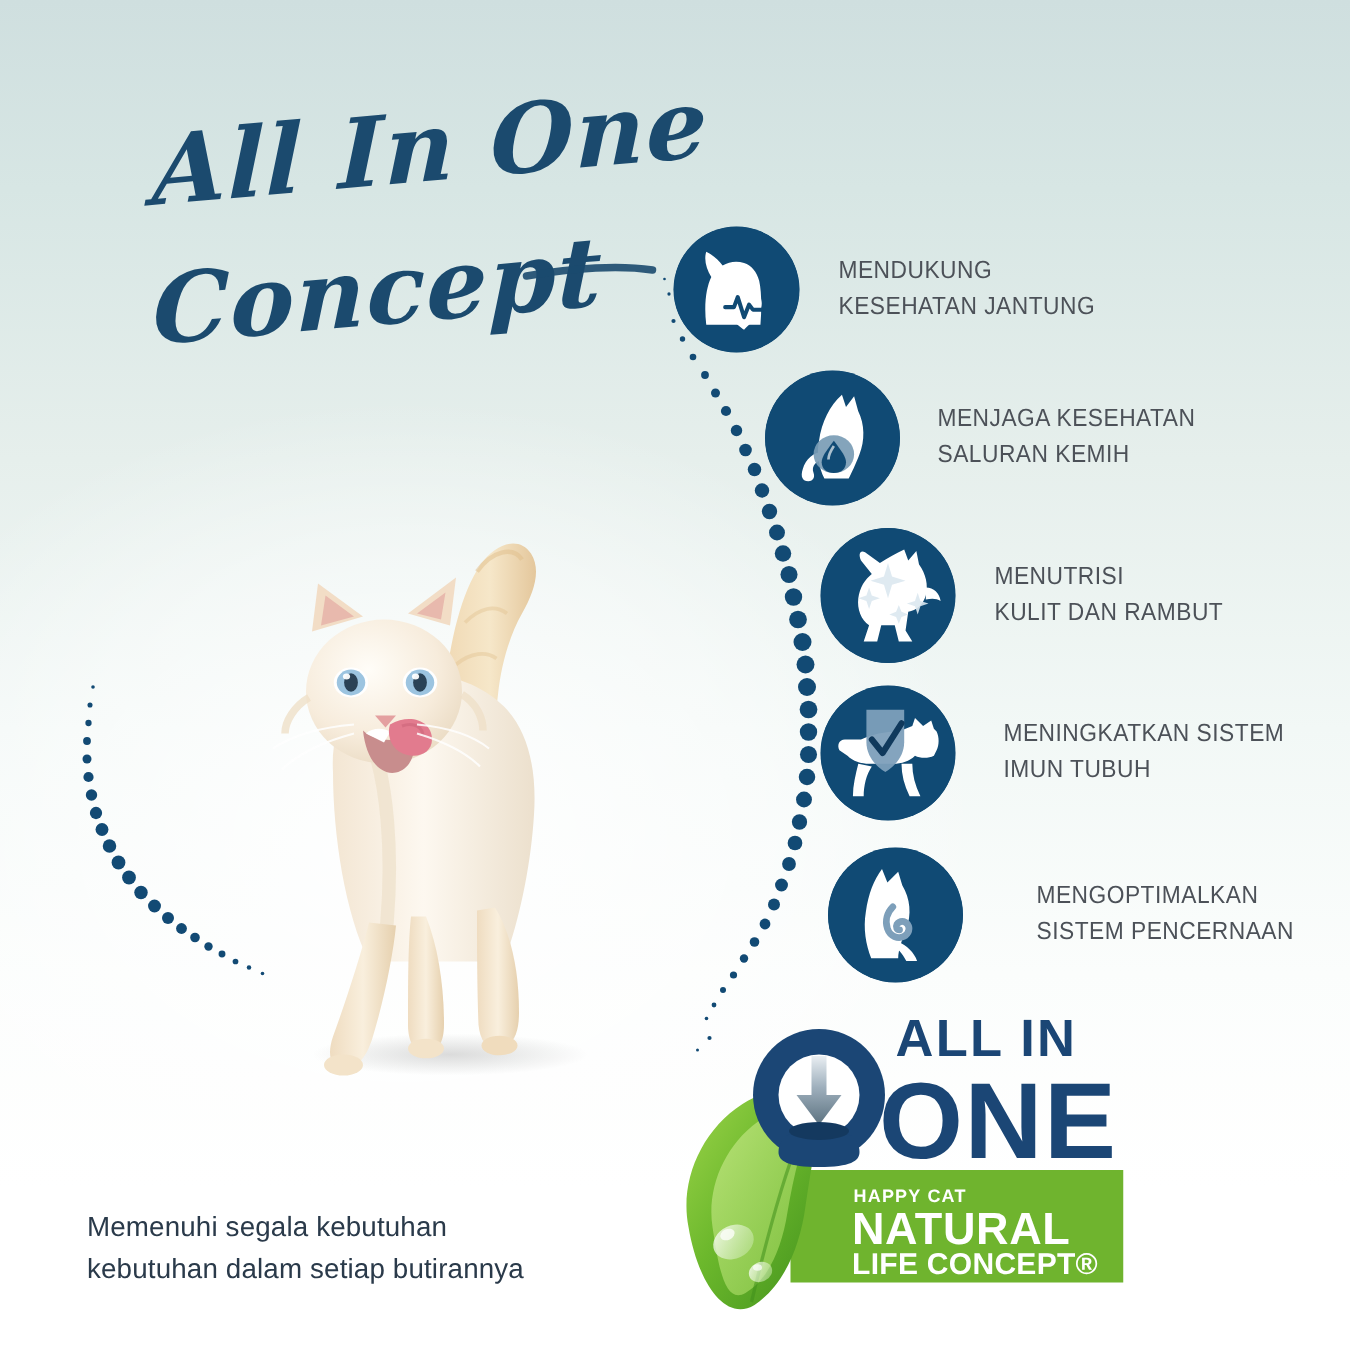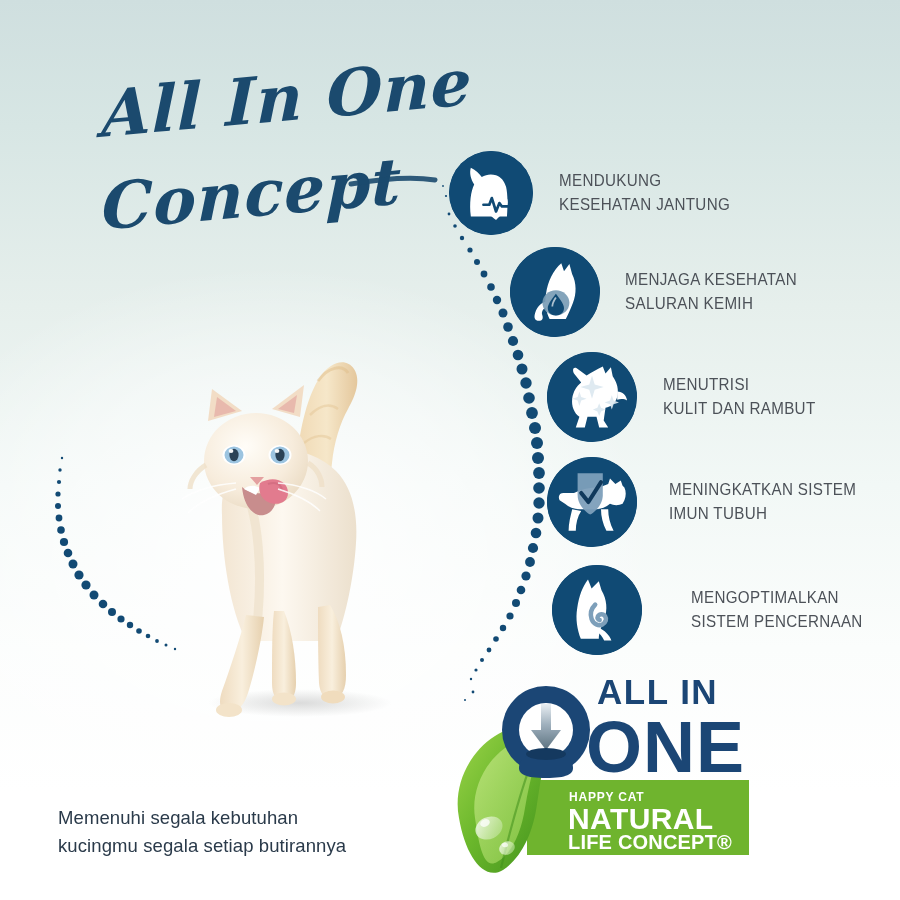--- a/index.html
+++ b/index.html
@@ -346,21 +346,21 @@
       </div>
       <div class="b-text">
         <span>MENGOPTIMALKAN</span>
         <span>SISTEM PENCERNAAN</span>
       </div>
     </div>
   </div>
 
   <div class="caption">
     <span>Memenuhi segala kebutuhan</span>
-    <span>kucingmu segala setiap butirannya</span>
+    <span>kebutuhan dalam setiap butirannya</span>
   </div>
 
   <div class="logo">
     <svg width="300" height="215" viewBox="0 0 300 215">
       <defs>
         <linearGradient id="leafG" x1="0" y1="0" x2="1" y2="1">
           <stop offset="0" stop-color="#9ed54b"></stop>
             <stop offset=".45" stop-color="#6cb82c"></stop>
           <stop offset="1" stop-color="#3f8f1c"></stop>
         </linearGradient>

